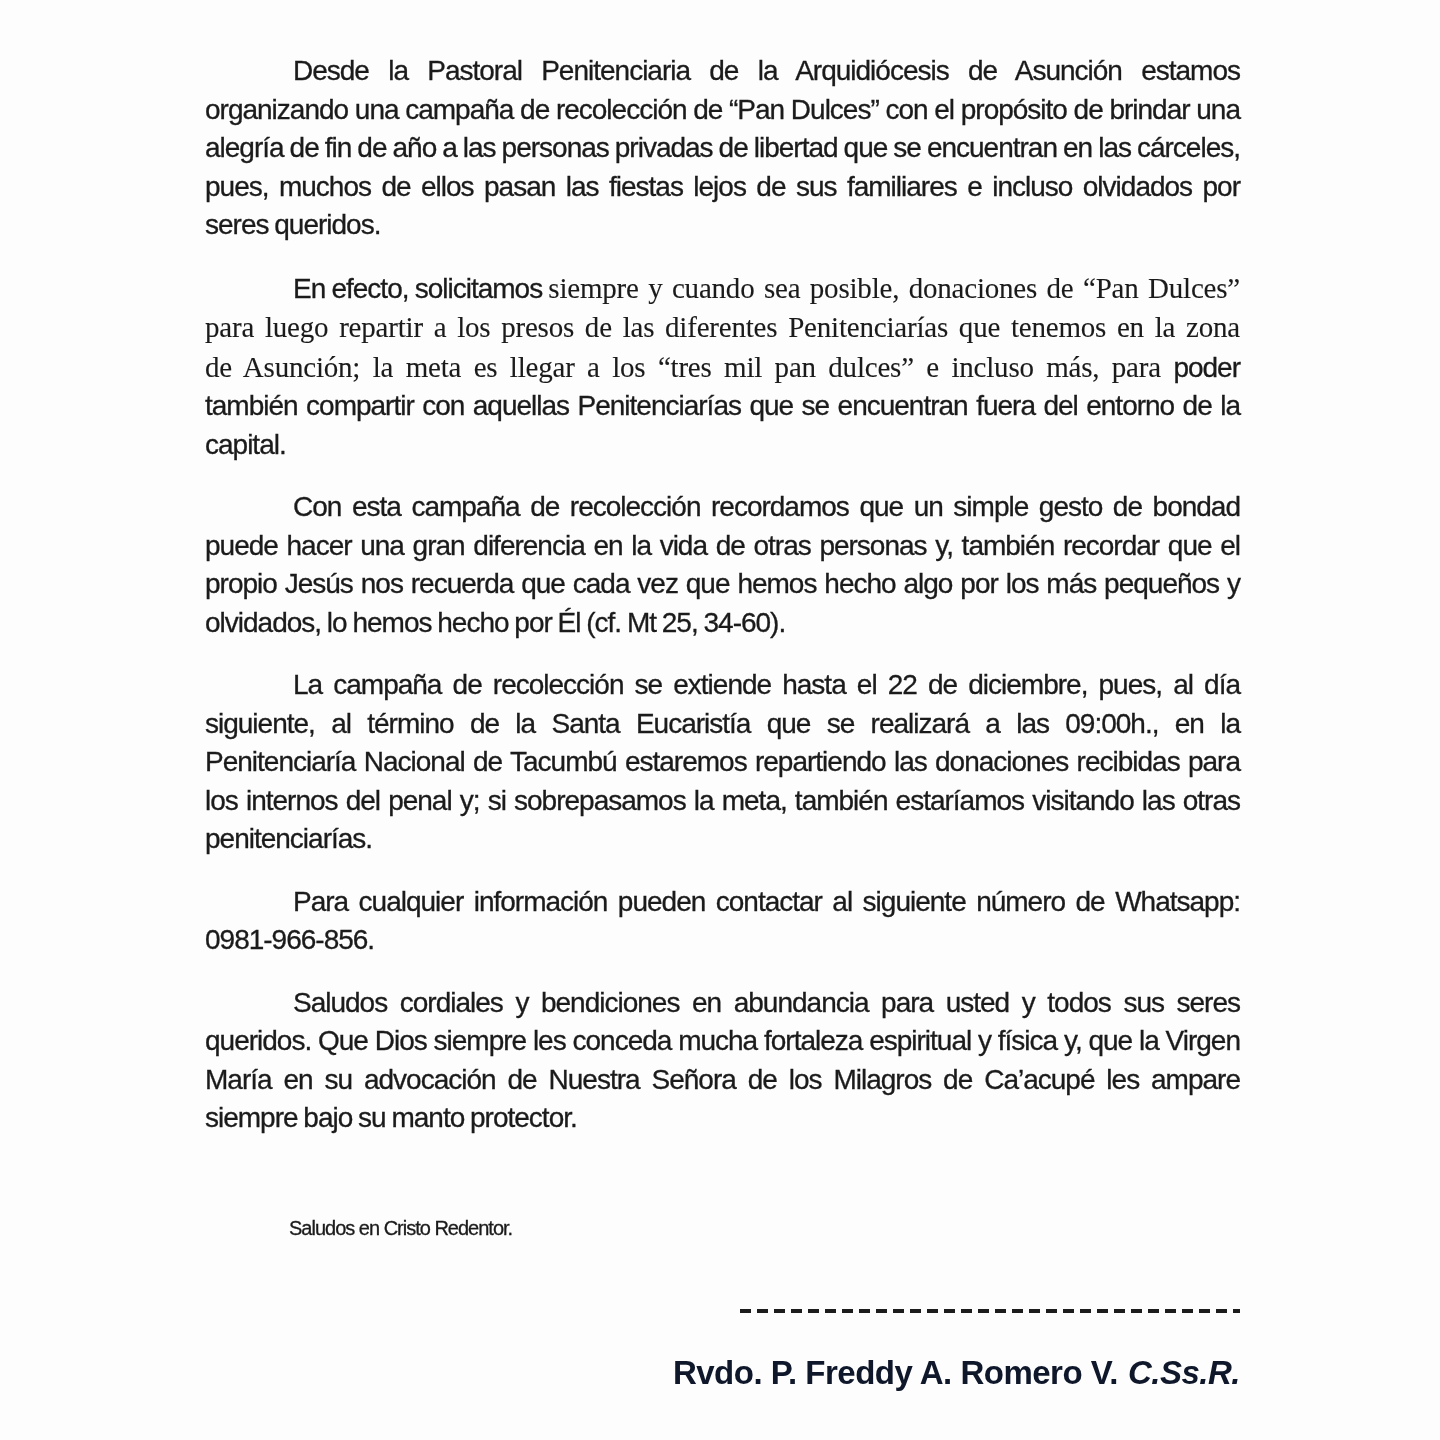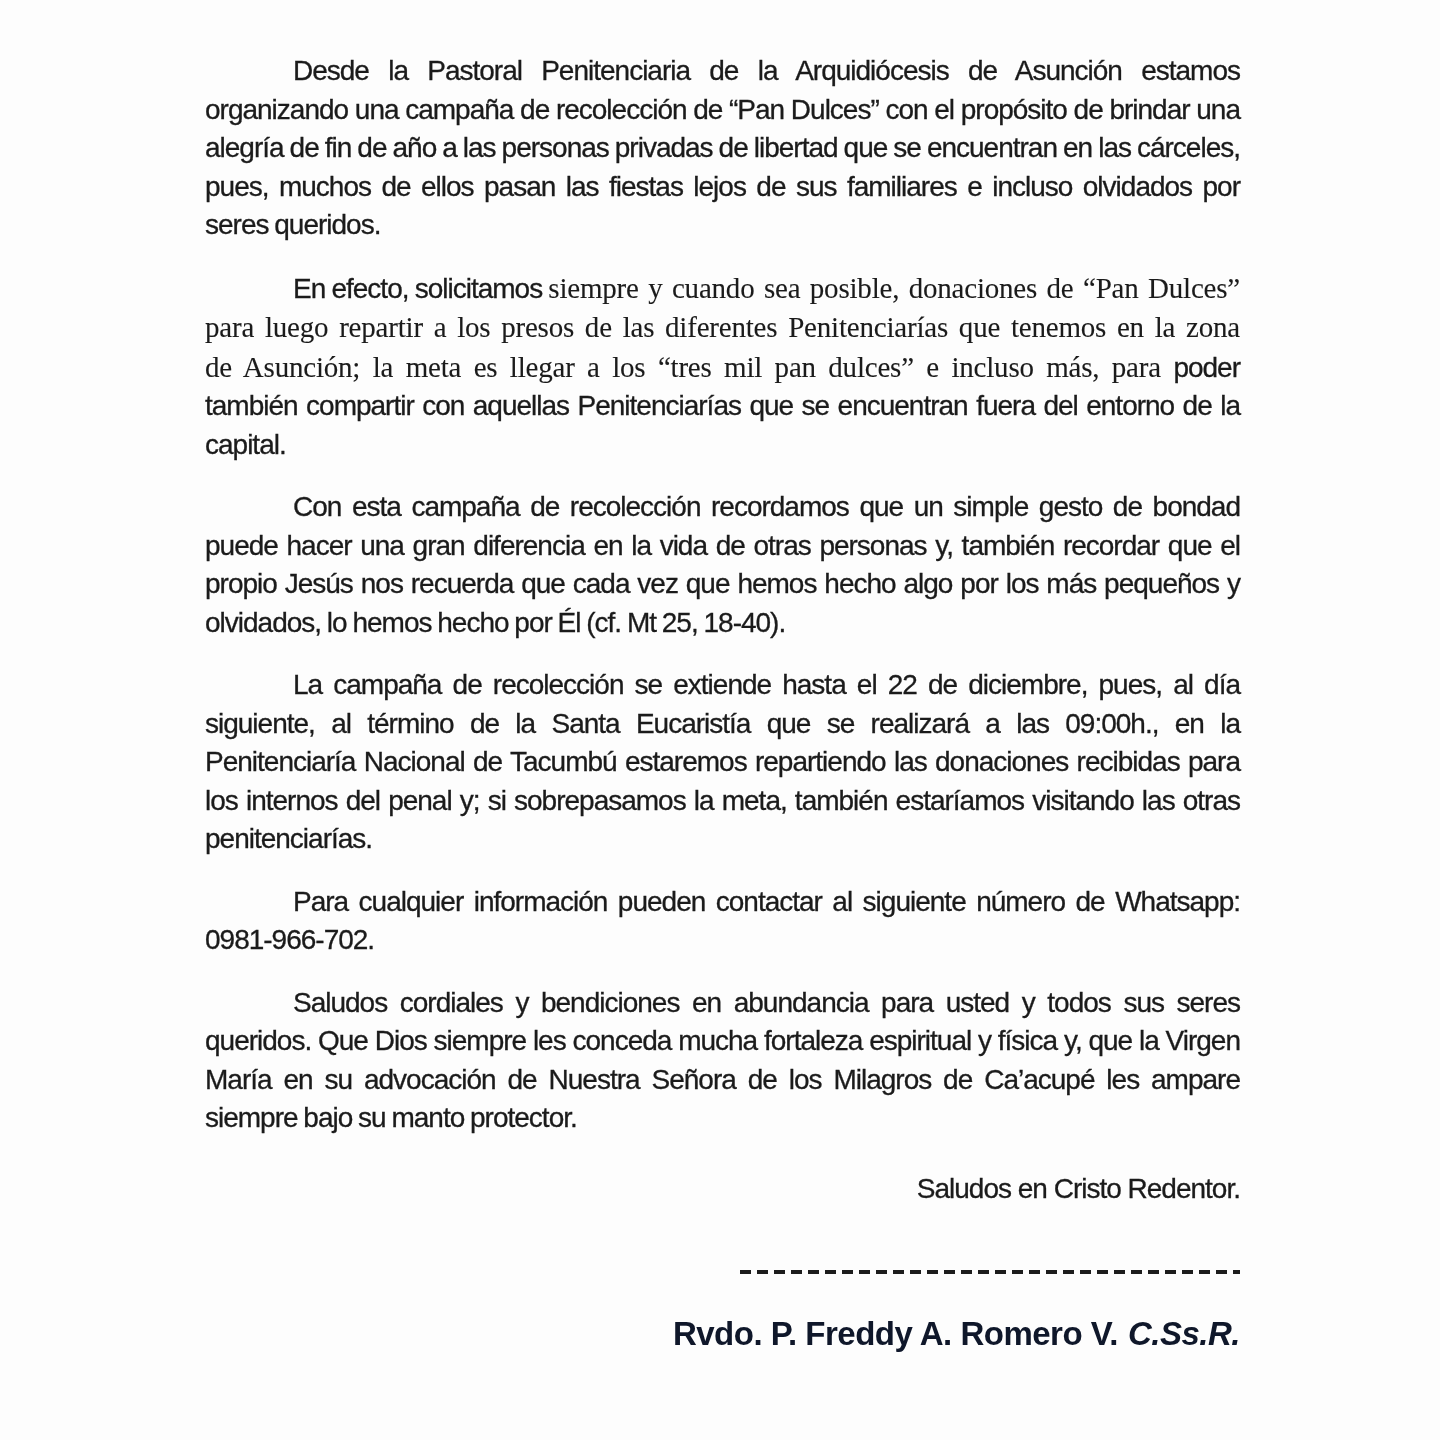--- a/index.html
+++ b/index.html
@@ -29,27 +29,27 @@
     -webkit-text-stroke: 0.3px currentColor;
   }
   .serif-seg {
     font-family: "Liberation Serif", "DejaVu Serif", serif;
     font-size: 29px;
     letter-spacing: -0.2px;
     word-spacing: 2px;
     -webkit-text-stroke: 0.1px currentColor;
   }
   .closing-line {
-    margin-top: 32px;
+    margin-top: 71px;
     padding-left: 84px;
     font-family: "Liberation Sans", sans-serif;
-    font-size: 28px;
+    font-size: 20px;
     line-height: 38.5px;
     letter-spacing: -1px;
-    text-align: right;
+    text-align: left;
     -webkit-text-stroke: 0.3px currentColor;
   }
   .sig-divider {
     margin-top: 62px;
     margin-left: auto;
     width: 500px;
     height: 4px;
     background: repeating-linear-gradient(90deg, #1c1c1c 0 11px, transparent 11px 17px);
   }
   .sig-block {
@@ -69,25 +69,25 @@
 </style>
 </head>
 <body>
 
 <div class="page">
 
   <p class="body-par">Desde la Pastoral Penitenciaria de la Arquidiócesis de Asunción estamos organizando una campaña de recolección de “Pan Dulces” con el propósito de brindar una alegría de fin de año a las personas privadas de libertad que se encuentran en las cárceles, pues, muchos de ellos pasan las fiestas lejos de sus familiares e incluso olvidados por seres queridos.</p>
 
   <p class="body-par"><span>En efecto, solicitamos </span><span class="serif-seg">siempre y cuando sea posible, donaciones de “Pan Dulces” para luego repartir a los presos de las diferentes Penitenciarías que tenemos en la zona de Asunción; la meta es llegar a los “tres mil pan dulces” e incluso más, para </span><span>poder también compartir con aquellas Penitenciarías que se encuentran fuera del entorno de la capital.</span></p>
 
-  <p class="body-par">Con esta campaña de recolección recordamos que un simple gesto de bondad puede hacer una gran diferencia en la vida de otras personas y, también recordar que el propio Jesús nos recuerda que cada vez que hemos hecho algo por los más pequeños y olvidados, lo hemos hecho por Él (cf. Mt 25, 18-40).</p>
+  <p class="body-par">Con esta campaña de recolección recordamos que un simple gesto de bondad puede hacer una gran diferencia en la vida de otras personas y, también recordar que el propio Jesús nos recuerda que cada vez que hemos hecho algo por los más pequeños y olvidados, lo hemos hecho por Él (cf. Mt 25, 34-60).</p>
 
   <p class="body-par">La campaña de recolección se extiende hasta el 22 de diciembre, pues, al día siguiente, al término de la Santa Eucaristía que se realizará a las 09:00h., en la Penitenciaría Nacional de Tacumbú estaremos repartiendo las donaciones recibidas para los internos del penal y; si sobrepasamos la meta, también estaríamos visitando las otras penitenciarías.</p>
 
-  <p class="body-par">Para cualquier información pueden contactar al siguiente número de Whatsapp: 0981-966-702.</p>
+  <p class="body-par">Para cualquier información pueden contactar al siguiente número de Whatsapp: 0981-966-856.</p>
 
   <p class="body-par">Saludos cordiales y bendiciones en abundancia para usted y todos sus seres queridos. Que Dios siempre les conceda mucha fortaleza espiritual y física y, que la Virgen María en su advocación de Nuestra Señora de los Milagros de Ca’acupé les ampare siempre bajo su manto protector.</p>
 
   <div class="closing-line">Saludos en Cristo Redentor.</div>
 
   <div class="sig-divider"></div>
 
   <div class="sig-block"><span>Rvdo. P. Freddy A. Romero V.</span><span class="sig-congregation">C.Ss.R.</span></div>
 
 </div>

